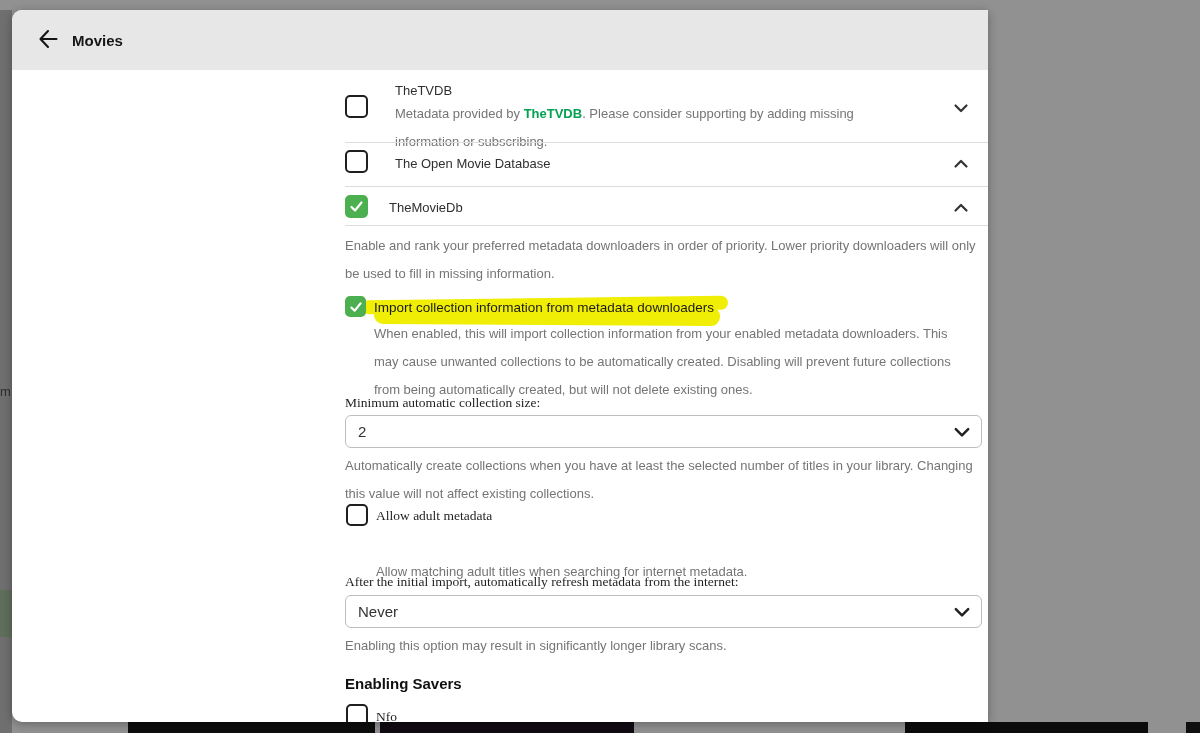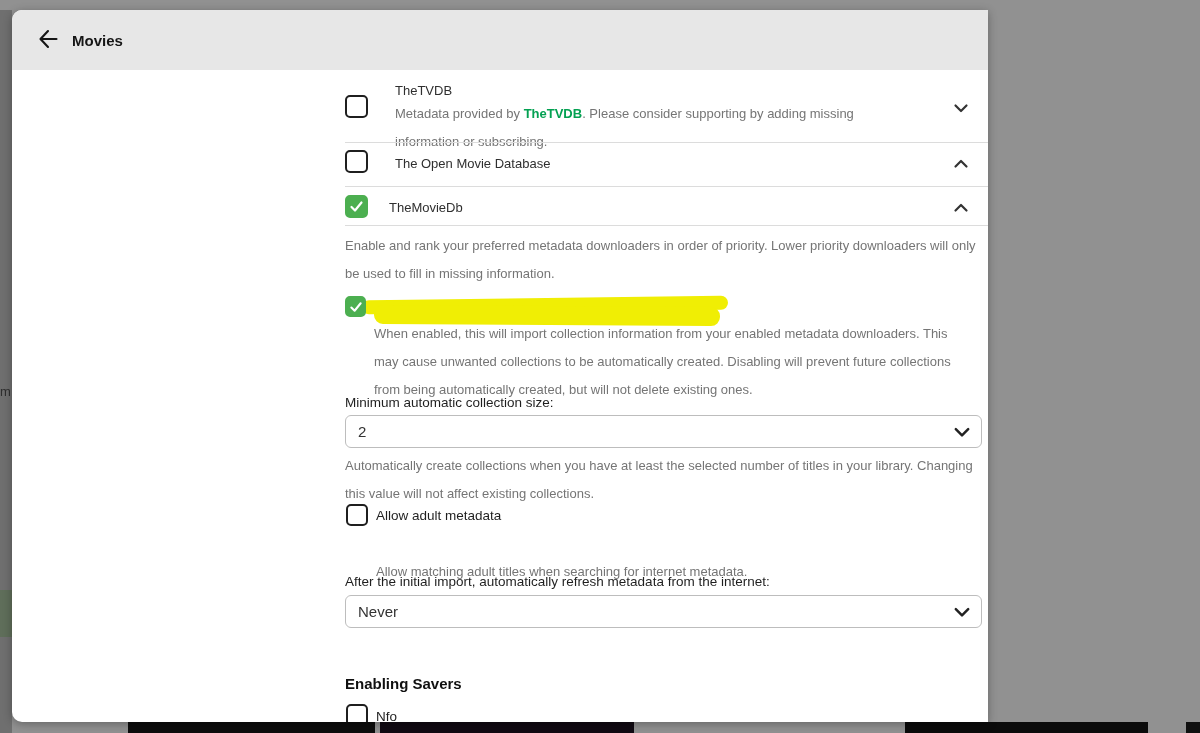--- a/index.html
+++ b/index.html
@@ -35,21 +35,21 @@
   .cb{position:absolute;width:23px;height:23px;border:2.5px solid #1f1f1f;border-radius:5px;background:#fff;
       box-sizing:border-box;cursor:pointer;display:flex;align-items:center;justify-content:center;}
   .cb svg{display:none;}
   .cb.checked{background:var(--checkbox-checked,#4caf50);border-color:var(--checkbox-checked,#4caf50);}
   .cb.checked svg{display:block;}
   .row-title{position:absolute;font-size:13px;color:#2f2f2f;}
   .desc{position:absolute;font-size:13px;line-height:28px;color:#757575;}
   .divider{position:absolute;left:333px;width:649px;height:1px;background:#dcdcdc;}
   .chev{position:absolute;width:20px;height:20px;display:flex;align-items:center;justify-content:center;cursor:pointer;}
   .chev.up svg{transform:rotate(180deg);}
-  .field-label{position:absolute;font-size:13.5px;color:#1f1f1f;}
+  .field-label{position:absolute;font-size:13.5px;color:#1f1f1f;font-family:Liberation Serif, serif;}
   .select{position:absolute;width:637px;height:33px;border:1px solid #bdbdbd;border-radius:6px;background:#fff;
           box-sizing:border-box;display:flex;align-items:center;cursor:pointer;}
   .select .val{padding-left:12px;font-size:15px;color:#333;}
   .select .sel-chev{position:absolute;right:10px;top:7px;}
   .link-green{color:var(--link-green,#04a152);font-weight:700;}
   .section-heading{position:absolute;font-size:15px;font-weight:700;color:#101010;}
 
   
   .hl{position:absolute;background:var(--highlight-yellow,#f0ee04);}
   .hl1{left:350px;top:288px;width:366px;height:14px;border-radius:8px;transform:rotate(-0.7deg);}
@@ -126,20 +126,21 @@
 
     <div class="hl hl1"></div>
     <div class="hl hl2"></div>
     <div class="cb checked" style="left:333px;top:286px;width:21px;height:21px;z-index:4;">
       <span>
           <svg width="14" height="14" viewBox="0 0 15 15">
             <path d="M2.5 8 L6 11.5 L12.5 3.5" stroke="#fff" stroke-width="2.2" fill="none" stroke-linecap="round" stroke-linejoin="round"></path>
           </svg>
         </span>
     </div>
+    <div class="hl-label" style="left:362px;top:290px;">Import collection information from metadata downloaders</div>
     <div class="desc" style="left:362px;top:310px;width:595px;">When enabled, this will import collection information from your enabled metadata downloaders. This may cause unwanted collections to be automatically created. Disabling will prevent future collections from being automatically created, but will not delete existing ones.</div>
 
     <div class="field-label" style="left:333px;top:385px;">Minimum automatic collection size:</div>
     <div class="select" style="left:333px;top:405px;">
       <span class="val">2</span>
       <span class="sel-chev"><svg width="18" height="18" viewBox="0 0 16 16">
             <path d="M2.5 5.5 L8 11 L13.5 5.5" stroke="#222" stroke-width="2.2" fill="none" stroke-linecap="round" stroke-linejoin="round"></path>
           </svg></span>
     </div>
     <div class="desc" style="left:333px;top:442px;width:648px;">Automatically create collections when you have at least the selected number of titles in your library. Changing this value will not affect existing collections.</div>
@@ -150,20 +151,21 @@
     <div class="field-label" style="left:364px;top:498px;">Allow adult metadata</div>
     <div class="desc" style="left:364px;top:548px;width:600px;">Allow matching adult titles when searching for internet metadata.</div>
 
     <div class="field-label" style="left:333px;top:564px;">After the initial import, automatically refresh metadata from the internet:</div>
     <div class="select" style="left:333px;top:585px;">
       <span class="val">Never</span>
       <span class="sel-chev"><svg width="18" height="18" viewBox="0 0 16 16">
             <path d="M2.5 5.5 L8 11 L13.5 5.5" stroke="#222" stroke-width="2.2" fill="none" stroke-linecap="round" stroke-linejoin="round"></path>
           </svg></span>
     </div>
+    <div class="desc" style="left:333px;top:622px;width:648px;">Enabling this option may result in significantly longer library scans.</div>
 
     <div class="section-heading" style="left:333px;top:665px;">Enabling Savers</div>
     <div class="cb" style="left:334px;top:694px;width:22px;height:22px;">
       <span></span>
     </div>
     <div class="field-label" style="left:364px;top:699px;">Nfo</div>
   </div>
 </div>
 
 </body></html>

